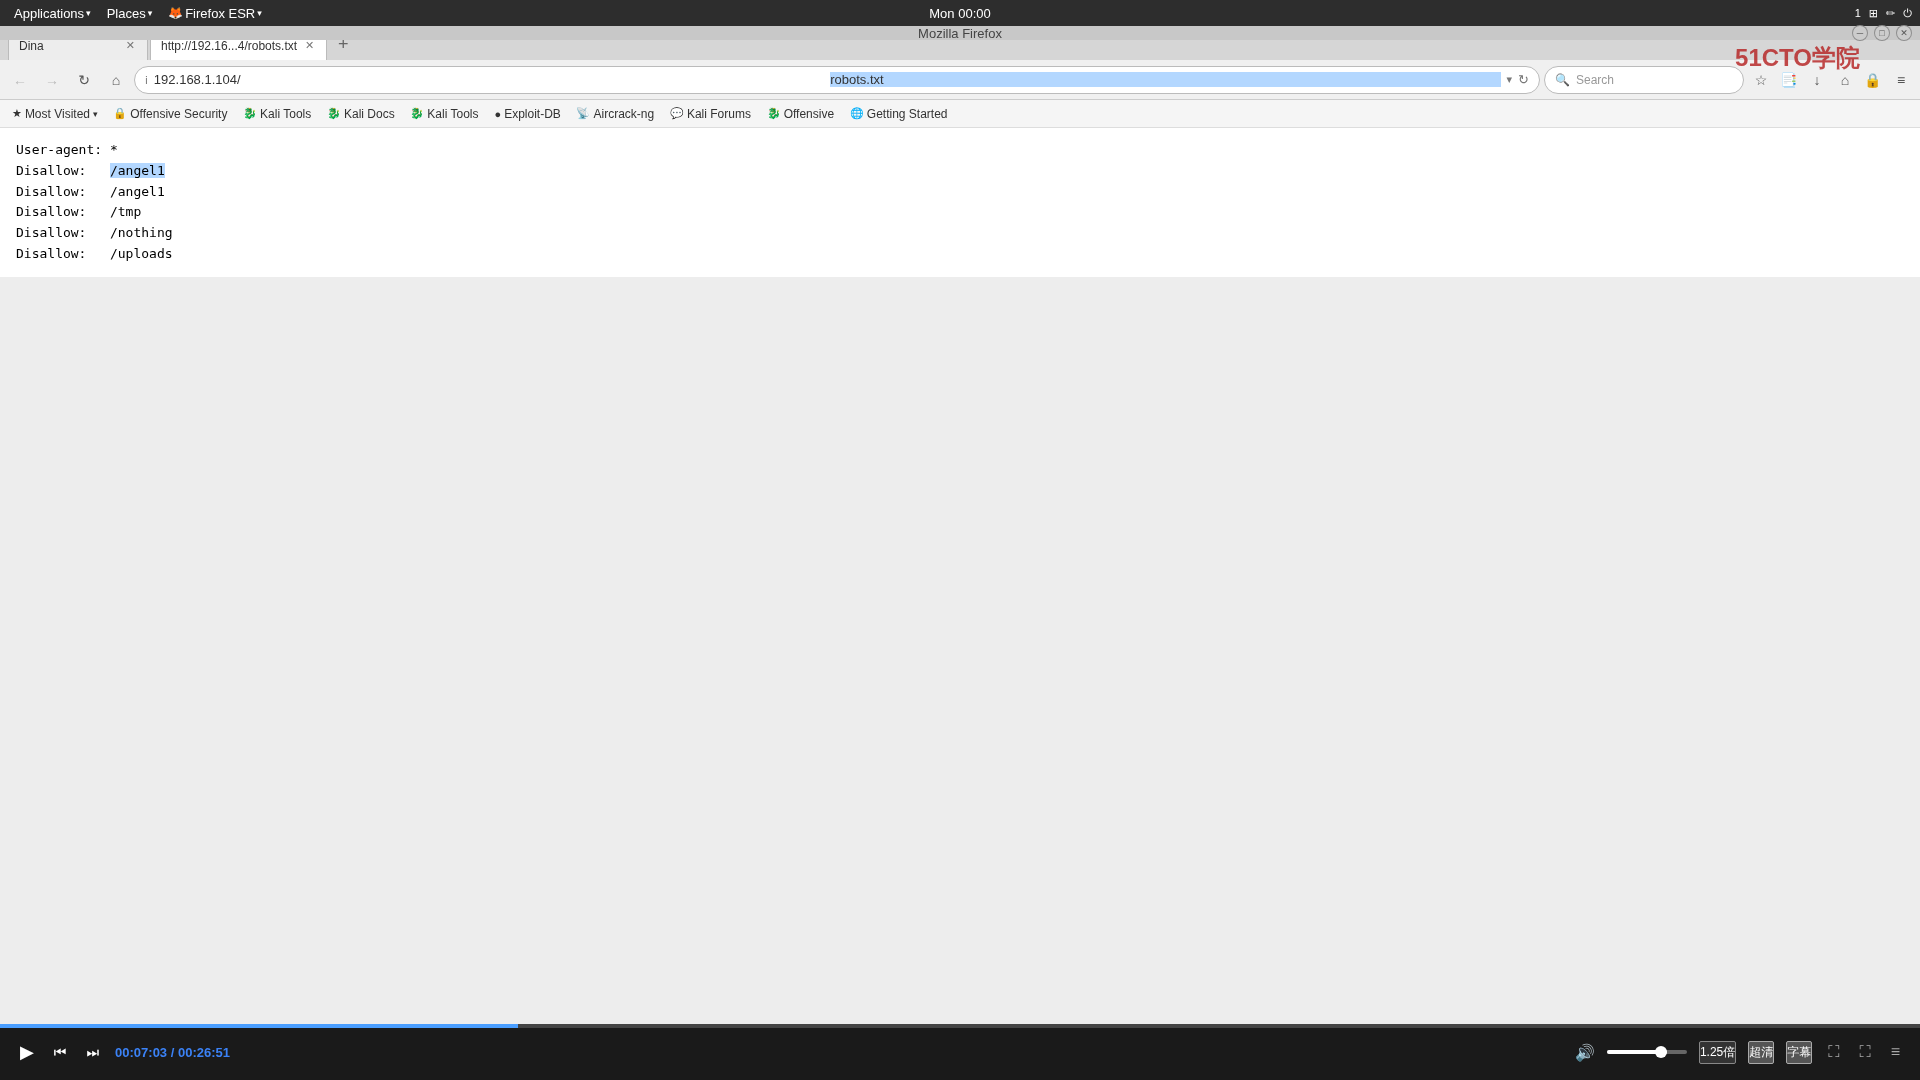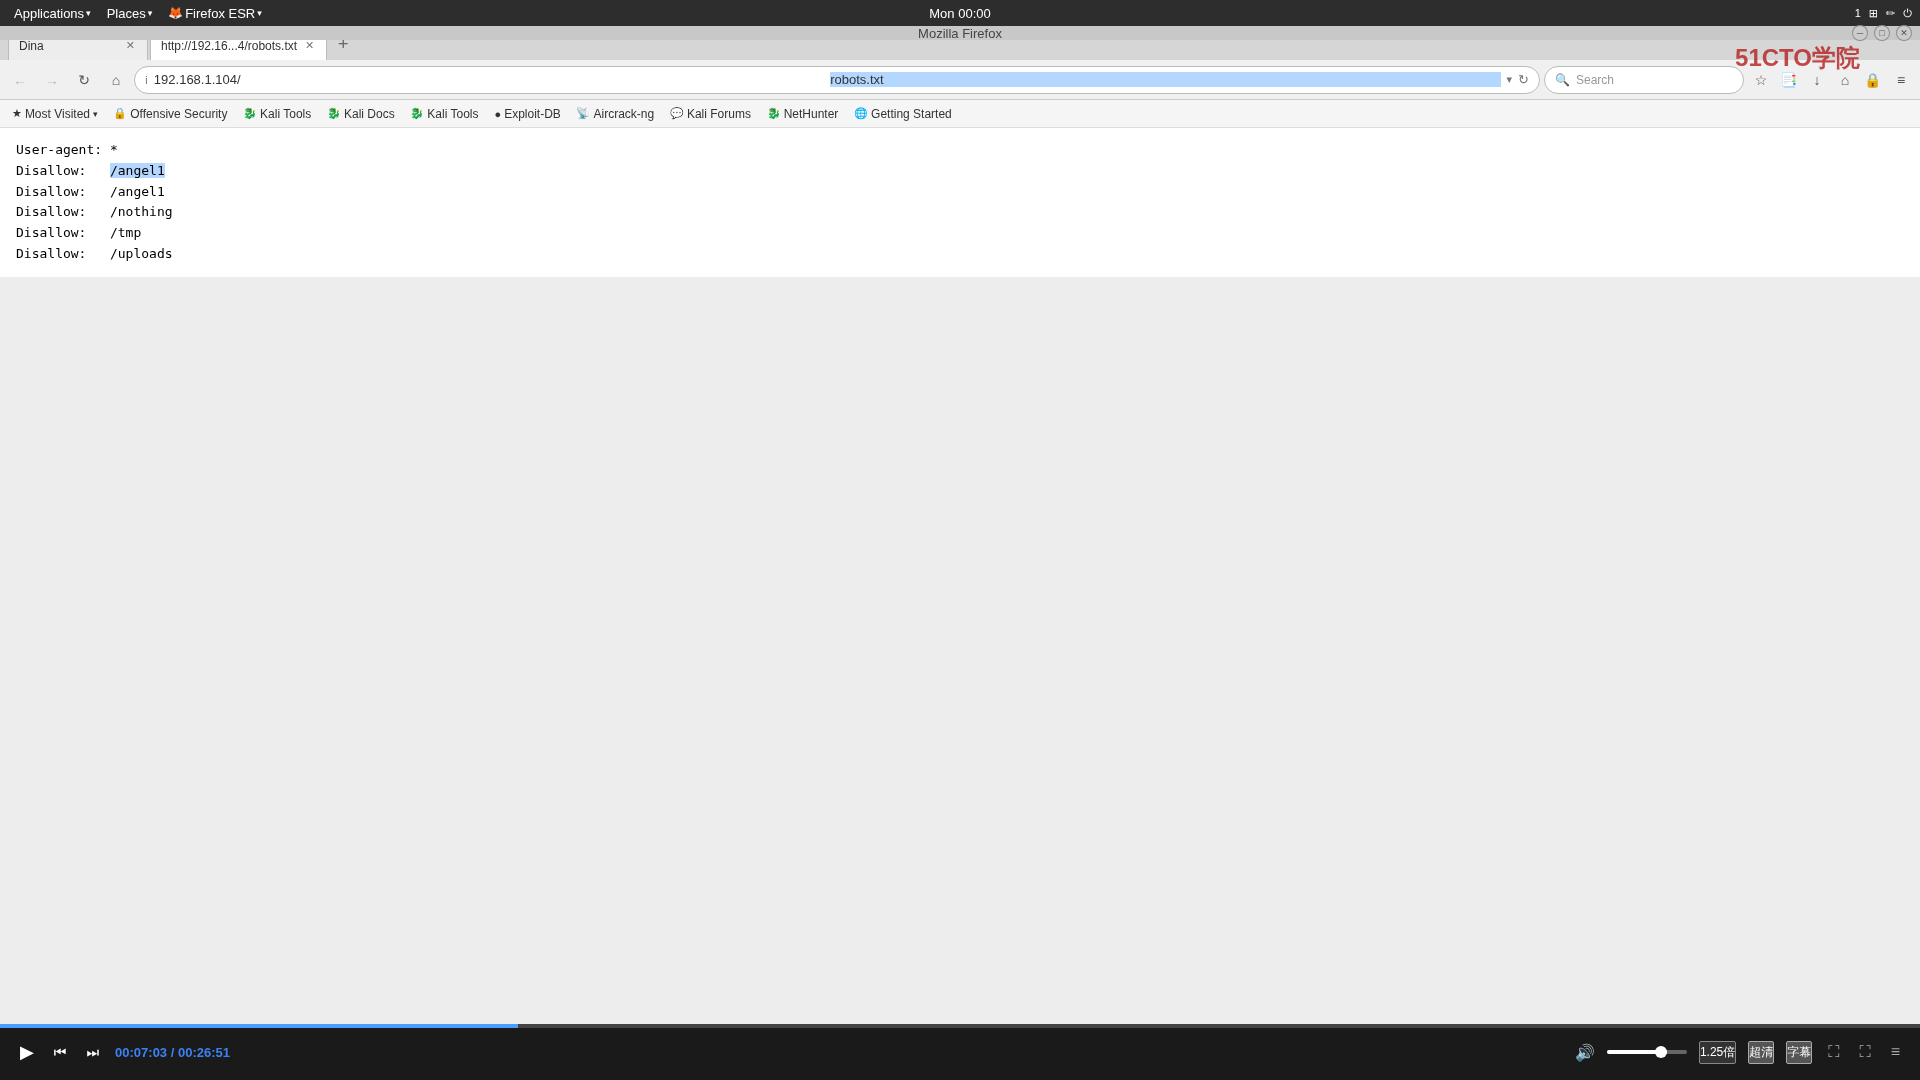--- a/index.html
+++ b/index.html
@@ -443,21 +443,21 @@
     <div class="bookmark-item">
       <span class="bookmark-icon">📡</span>
       <span>Aircrack-ng</span>
     </div>
     <div class="bookmark-item">
       <span class="bookmark-icon">💬</span>
       <span>Kali Forums</span>
     </div>
     <div class="bookmark-item">
       <span class="bookmark-icon">🐉</span>
-      <span>NetHunter</span>
+      <span>Offensive</span>
     </div>
     <div class="bookmark-item">
       <span class="bookmark-icon">🌐</span>
       <span>Getting Started</span>
     </div>
   </div>
 
   <div class="page-content">
     <div>
       <span>User-agent: </span>
@@ -466,25 +466,25 @@
     <div>
       <span>Disallow:&nbsp;&nbsp;</span>
       <span style="background:#b3d7ff;">/angel1</span>
     </div>
     <div>
       <span>Disallow:&nbsp;&nbsp;</span>
       <span>/angel1</span>
     </div>
     <div>
       <span>Disallow:&nbsp;&nbsp;</span>
-      <span>/nothing</span>
+      <span>/tmp</span>
     </div>
     <div>
       <span>Disallow:&nbsp;&nbsp;</span>
-      <span>/tmp</span>
+      <span>/nothing</span>
     </div>
     <div>
       <span>Disallow:&nbsp;&nbsp;</span>
       <span>/uploads</span>
     </div>
   </div>
 
 </div>
 
 <div class="video-bar">

